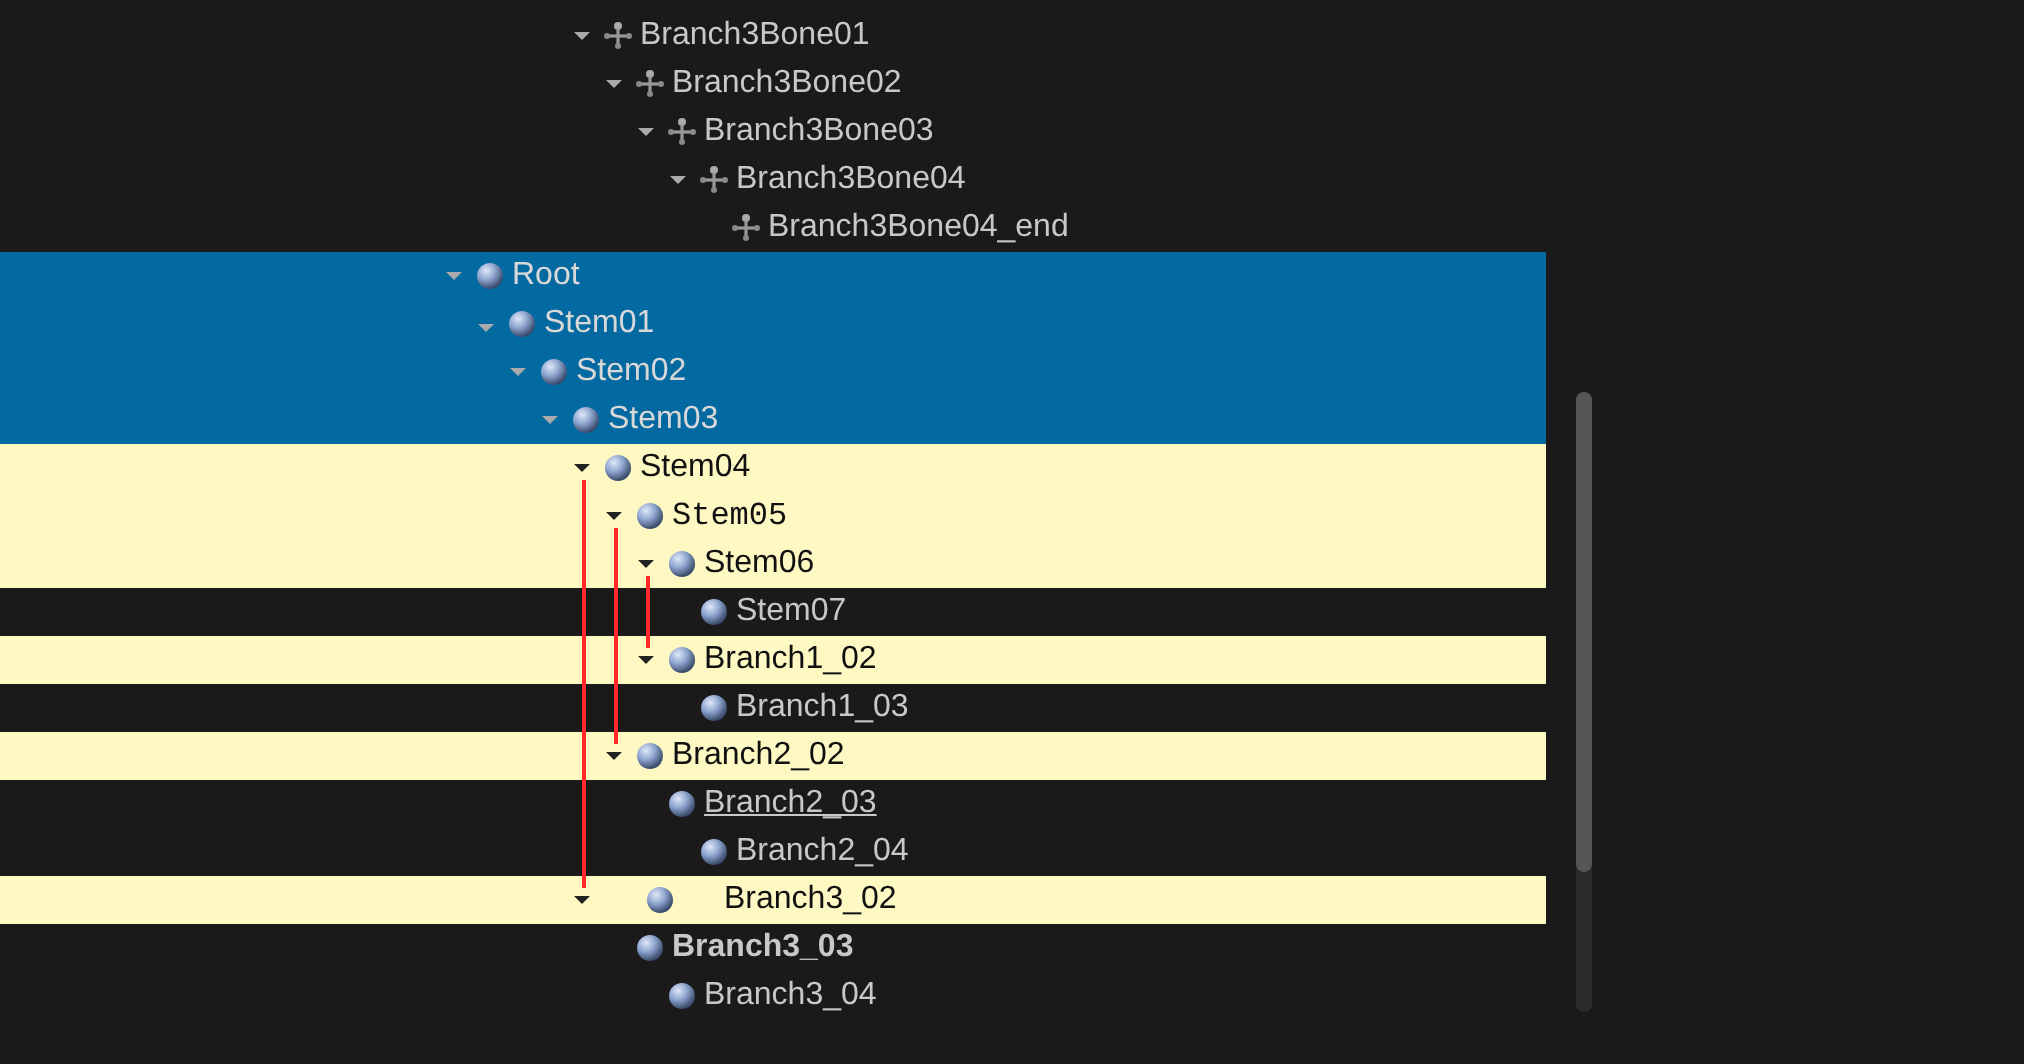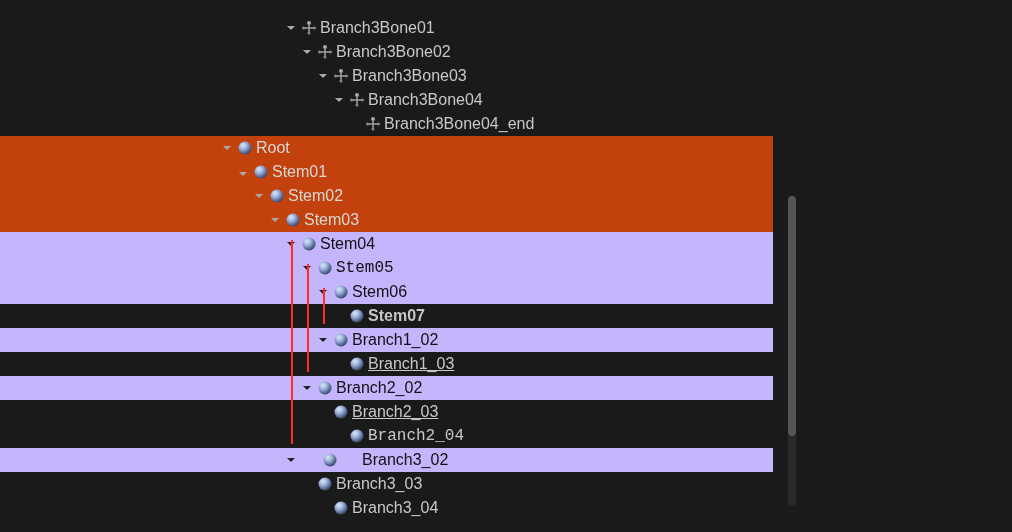--- a/index.html
+++ b/index.html
@@ -10,21 +10,21 @@
       color: #c8c8c8;
       width: 1012px;
       height: 532px;
       position: relative;
       overflow: hidden;
     }
     .tree-container {
       width: 773px;
       height: 532px;
       position: relative;
-      padding-top: 16px;
+      padding-top: 6px;
     }
     .tree-row {
       height: 24px;
       display: flex;
       align-items: center;
       padding-left: 220px;
       position: relative;
     }
     .row-content {
       display: flex;
@@ -43,22 +43,22 @@
     .icon-space {
       width: 18px;
       height: 18px;
       display: flex;
       align-items: center;
       justify-content: center;
       margin-right: 2px;
       flex-shrink: 0;
     }
     .label { white-space: nowrap; }
-    .sel-grey { background: #c2410c; }
-    .sel-cyan { background: #c4b5fd; }
+    .sel-grey { background: #0369a1; }
+    .sel-cyan { background: #fef9c3; }
     .sel-cyan .label { color: #111; }
     .sel-grey .label { color: #d8d8d8; }
     .plain .label { color: #c8c8c8; }
     .scrollbar-track {
       position: absolute;
       right: 216px;
       top: 196px;
       width: 8px;
       height: 310px;
       background: #2a2a2a;
@@ -330,21 +330,21 @@
         <stop offset="100%" stop-color="#3a4a6a"></stop>
       </radialGradient>
     </defs>
     <circle cx="8" cy="8" r="6.5" fill="url(#sg)"></circle>
   </svg>
         </span>
         <span class="label">Stem06</span>
       </div>
     </div>
     <div class="tree-row plain">
-      <div class="row-content" style="margin-left: 112px; font-weight: bold;">
+      <div class="row-content" style="margin-left: 112px;">
         <span class="toggle"></span>
         <span class="icon-space">
           <svg width="16" height="16" viewBox="0 0 16 16">
     <defs>
       <radialGradient id="sg" cx="35%" cy="30%" r="70%">
         <stop offset="0%" stop-color="#e0e8f8"></stop>
         <stop offset="50%" stop-color="#8fa6d0"></stop>
         <stop offset="100%" stop-color="#3a4a6a"></stop>
       </radialGradient>
     </defs>
@@ -370,21 +370,21 @@
         <stop offset="100%" stop-color="#3a4a6a"></stop>
       </radialGradient>
     </defs>
     <circle cx="8" cy="8" r="6.5" fill="url(#sg)"></circle>
   </svg>
         </span>
         <span class="label">Branch1_02</span>
       </div>
     </div>
     <div class="tree-row plain">
-      <div class="row-content" style="margin-left: 112px; text-decoration: underline;">
+      <div class="row-content" style="margin-left: 112px;">
         <span class="toggle"></span>
         <span class="icon-space">
           <svg width="16" height="16" viewBox="0 0 16 16">
     <defs>
       <radialGradient id="sg" cx="35%" cy="30%" r="70%">
         <stop offset="0%" stop-color="#e0e8f8"></stop>
         <stop offset="50%" stop-color="#8fa6d0"></stop>
         <stop offset="100%" stop-color="#3a4a6a"></stop>
       </radialGradient>
     </defs>
@@ -428,21 +428,21 @@
         <stop offset="100%" stop-color="#3a4a6a"></stop>
       </radialGradient>
     </defs>
     <circle cx="8" cy="8" r="6.5" fill="url(#sg)"></circle>
   </svg>
         </span>
         <span class="label">Branch2_03</span>
       </div>
     </div>
     <div class="tree-row plain">
-      <div class="row-content" style="margin-left: 112px; font-family: Liberation Mono, monospace;">
+      <div class="row-content" style="margin-left: 112px;">
         <span class="toggle"></span>
         <span class="icon-space">
           <svg width="16" height="16" viewBox="0 0 16 16">
     <defs>
       <radialGradient id="sg" cx="35%" cy="30%" r="70%">
         <stop offset="0%" stop-color="#e0e8f8"></stop>
         <stop offset="50%" stop-color="#8fa6d0"></stop>
         <stop offset="100%" stop-color="#3a4a6a"></stop>
       </radialGradient>
     </defs>
@@ -468,21 +468,21 @@
         <stop offset="100%" stop-color="#3a4a6a"></stop>
       </radialGradient>
     </defs>
     <circle cx="8" cy="8" r="6.5" fill="url(#sg)"></circle>
   </svg>
         </span>
         <span class="label">Branch3_02</span>
       </div>
     </div>
     <div class="tree-row plain">
-      <div class="row-content" style="margin-left: 80px;">
+      <div class="row-content" style="margin-left: 80px; font-weight: bold;">
         <span class="toggle"></span>
         <span class="icon-space">
           <svg width="16" height="16" viewBox="0 0 16 16">
     <defs>
       <radialGradient id="sg" cx="35%" cy="30%" r="70%">
         <stop offset="0%" stop-color="#e0e8f8"></stop>
         <stop offset="50%" stop-color="#8fa6d0"></stop>
         <stop offset="100%" stop-color="#3a4a6a"></stop>
       </radialGradient>
     </defs>

